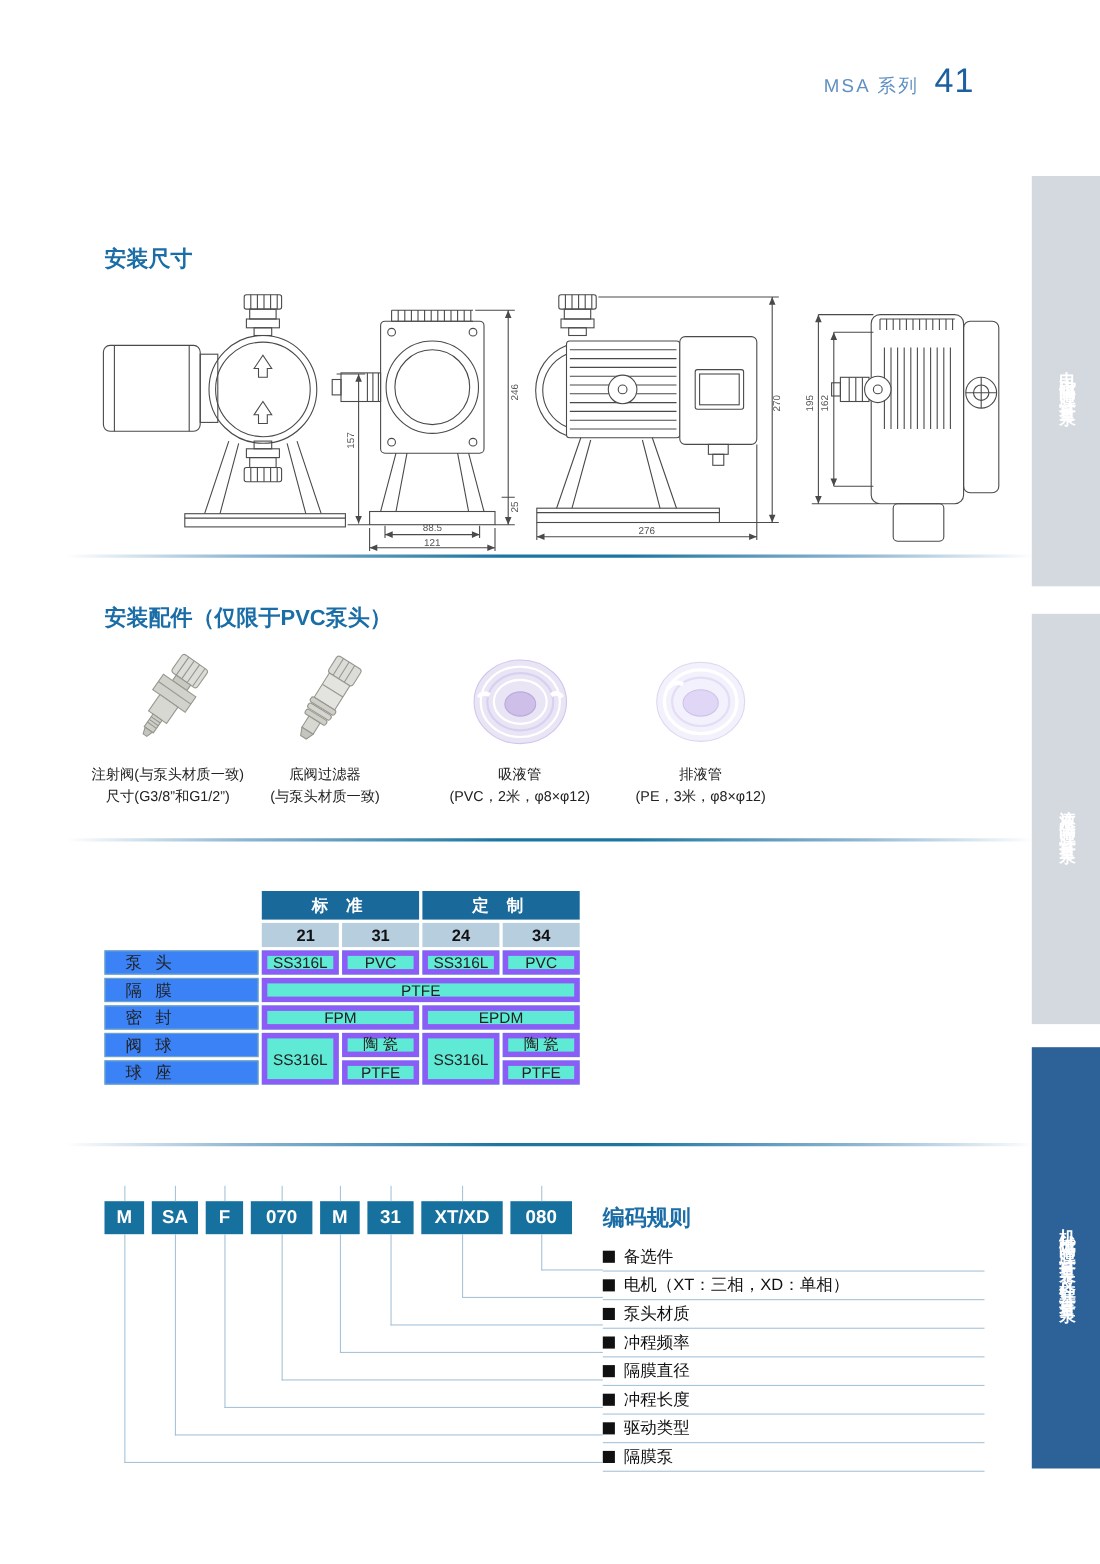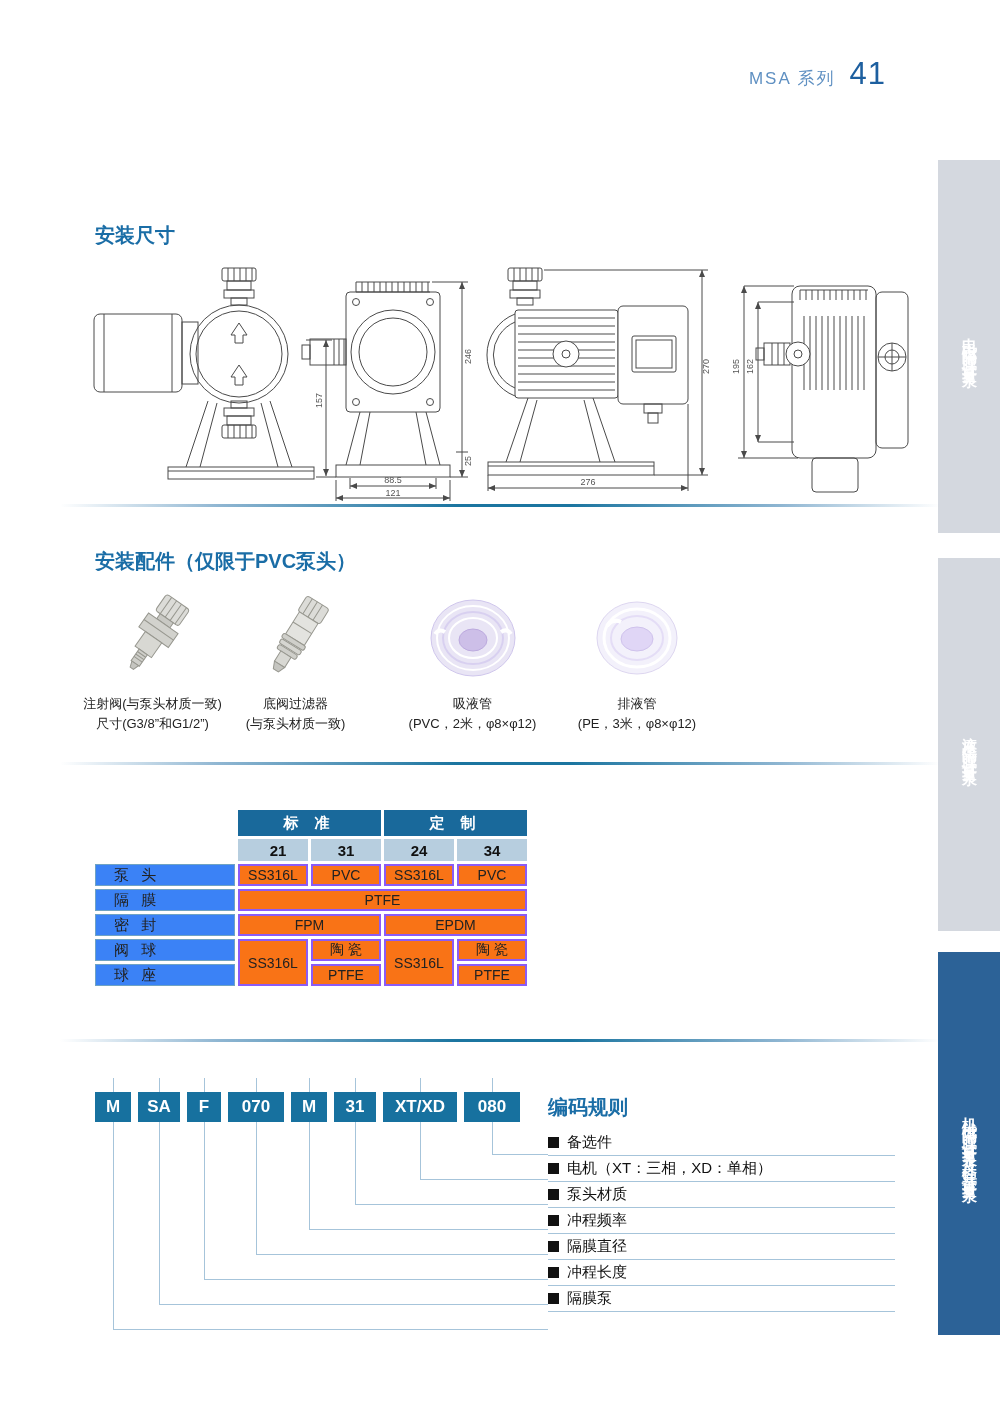--- a/index.html
+++ b/index.html
@@ -30,21 +30,21 @@
   
   .mtable{position:absolute;left:95px;top:810px;display:grid;
     grid-template-columns:140px 70px 70px 70px 70px;
     grid-template-rows:26px 22px 22px 22px 22px 22px 22px;gap:3px;}
   .gh{background:#19699b;color:#fff;font-weight:bold;font-size:15px;letter-spacing:6px;
       display:flex;align-items:center;justify-content:center;}
   .ch{background:#b7cedf;color:#111;font-weight:bold;font-size:15px;
       display:flex;align-items:center;justify-content:center;}
   .rl{background:#3b82f6;border:1px solid #6fa3c3;color:#222;font-size:15px;letter-spacing:4px;
       display:flex;align-items:center;padding-left:18px;}
-  .cl{background:#f97316;border:2px solid #8b5cf6;color:#222;font-size:14px;
+  .cl{background:#5eead4;border:5px solid #8b5cf6;color:#222;font-size:14px;
       display:flex;align-items:center;justify-content:center;}
   
   .blk{position:absolute;top:1092px;height:30px;background:#17719f;color:#fff;
        font-weight:bold;font-size:17px;display:flex;align-items:center;justify-content:center;}
   .code-title{position:absolute;left:548px;top:1094px;font-size:20px;font-weight:bold;color:#1a6da6;}
   .legend{position:absolute;left:548px;top:1130px;width:347px;}
   .leg{height:25px;display:flex;align-items:center;border-bottom:1px solid #a6c4da;
        font-size:15px;color:#111;}
   .sq{width:11px;height:11px;background:#111;margin-right:8px;flex:0 0 auto;}
   .vl{position:absolute;width:0;border-left:1px solid #a6c4da;}
@@ -313,20 +313,24 @@
     <div class="leg">
         <span class="sq"></span>
         <span>隔膜直径</span>
       </div>
     <div class="leg">
         <span class="sq"></span>
         <span>冲程长度</span>
       </div>
     <div class="leg">
         <span class="sq"></span>
+        <span>驱动类型</span>
+      </div>
+    <div class="leg">
+        <span class="sq"></span>
         <span>隔膜泵</span>
       </div>
   </div>
 
   <div class="tick" style="left:113px;"></div>
   <div class="tick" style="left:159px;"></div>
   <div class="tick" style="left:204px;"></div>
   <div class="tick" style="left:256px;"></div>
   <div class="tick" style="left:309px;"></div>
   <div class="tick" style="left:355px;"></div>

